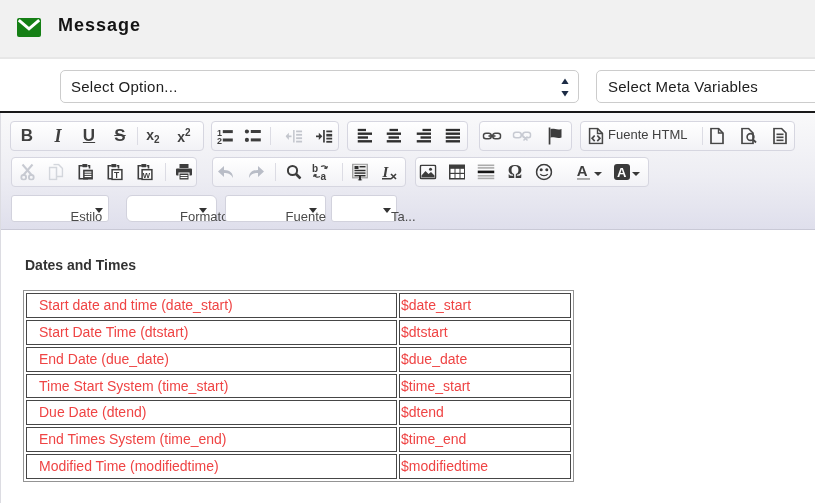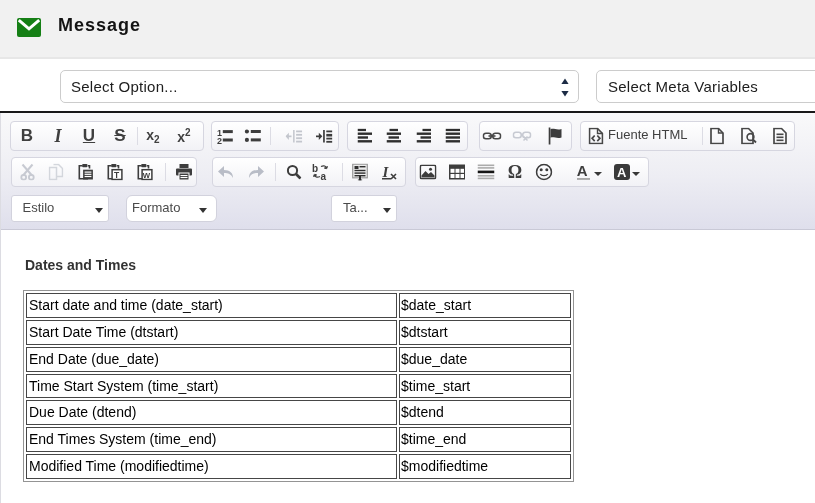--- a/index.html
+++ b/index.html
@@ -30,27 +30,27 @@
   .btn { position:absolute; width:30px; height:26px; }
   .btn.r1 { top:10px; }
   .btn.r2 { top:46px; }
   .btn svg, .btn span { position:absolute; left:50%; top:50%; transform:translate(-50%,-50%); }
   .sep { position:absolute; width:1px; height:18px; background:#dcdce4; }
   .sep.r1 { top:14px; }
   .sep.r2 { top:50px; }
   .tg { font-weight:bold; font-size:17px; color:#3f3f3f; font-family:"Liberation Sans",sans-serif; white-space:nowrap; }
 
   .combo { position:absolute; top:82px; height:27px; background:#fff; border:1px solid #d2d2dd; border-radius:3px; font-size:13px; color:#4a4a4a; }
-  .combo .lab { position:absolute; top:4px; }
+  .combo .lab { position:absolute; top:13px;margin-left:48px; }
   .combo .car { position:absolute; top:12px; width:0; height:0; border-left:4px solid transparent; border-right:4px solid transparent; border-top:5px solid #333333; }
 
   
   #head1 { position:absolute; left:24px; top:144px; font-size:14px; font-weight:bold; color:#333; }
   table { border-collapse:separate; border-spacing:2px; border:1px solid #949494; position:absolute; left:22px; top:177.3px; width:551px; }
-  td { border:1px solid #464646; font-size:14px; line-height:18.75px; color:#000000; padding:2px 2px; vertical-align:middle; }
+  td { border:1px solid #464646; font-size:14px; line-height:18.75px; color:#ef4444; padding:2px 12px; vertical-align:middle; }
   td.c1 { width:371px; }
   td.c2 { width:172px; padding-left:1px; }
 </style>
 </head>
 <body>
 <div id="page">
   <div id="hdr">
     <svg width="24" height="19" viewBox="0 0 24 19">
       <rect x="0" y="0" width="24" height="19" rx="2" fill="#157f15"></rect>
       <path d="M1.8 2.2 L12 10.8 L22.2 2.2" fill="none" stroke="#ffffff" stroke-width="3"></path>
@@ -374,20 +374,24 @@
       <div style="position:absolute;top:59px;left:631px;width:0;height:0;border-left:4px solid transparent;border-right:4px solid transparent;border-top:4.5px solid #383838;"></div>
 
       <div class="combo" style="left:9.5px;width:98.5px;">
           <span class="lab" style="left:11px;">Estilo</span>
           <span class="car" style="left:83px;"></span>
         </div>
       <div class="combo" style="left:125px;width:91px;border-radius:6px;">
           <span class="lab" style="left:5px;">Formato</span>
           <span class="car" style="left:72px;"></span>
         </div>
+      <div class="combo" style="left:223.5px;width:101.5px;">
+          <span class="lab" style="left:12px;">Fuente</span>
+          <span class="car" style="left:83px;"></span>
+        </div>
       <div class="combo" style="left:330px;width:66px;">
           <span class="lab" style="left:11px;">Ta...</span>
           <span class="car" style="left:51px;"></span>
         </div>
     </div>
 
     <div id="content"></div>
     <div id="head1">Dates and Times</div>
     <table>
       <tbody>

